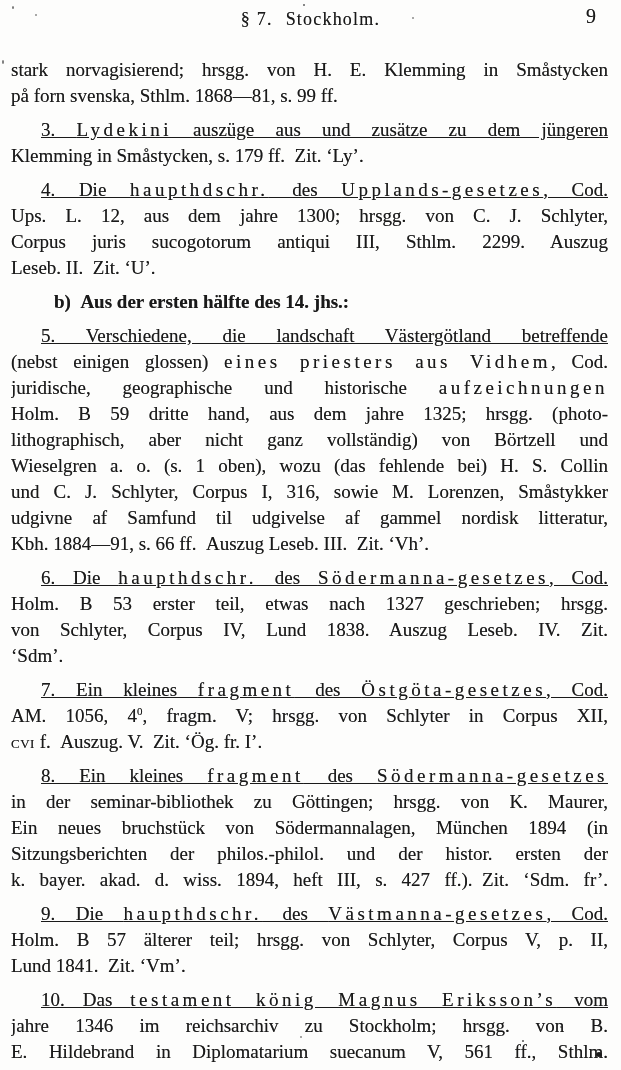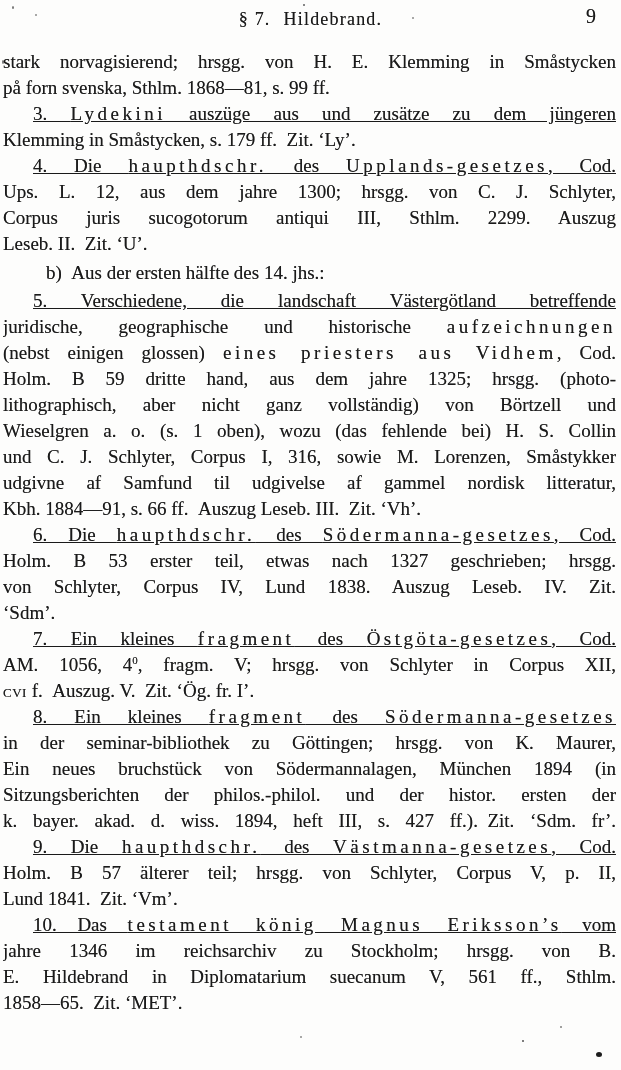--- a/index.html
+++ b/index.html
@@ -13,38 +13,38 @@
     text-shadow:0 0 0.5px rgba(20,20,20,0.55);
   }
   .pagehead{position:relative;height:43px;}
   .headtitle{
     position:absolute;left:0;right:0;top:9px;
     text-align:center;font-size:18px;letter-spacing:1.2px;
   }
   .headtitle .gap{display:inline-block;width:13px;}
   .pagenum{position:absolute;top:5px;right:25px;font-size:20px;}
   .textblock{padding:6px 5px 0 3px;font-size:19px;line-height:26px;}
-  .para{margin:0;}
+  .para{margin:8px;}
   .ln{height:26px;overflow:hidden;}
   .j{text-align:justify;text-align-last:justify;}
   .ind{padding-left:30px;text-decoration:underline;}
   .indb{padding-left:43px;}
-  .bline{margin:3px 0 2px 0;}
+  .bline{margin:3px 0 2px 0;font-weight:bold;}
   .sp{letter-spacing:3.5px;}
   .sc{font-variant:small-caps;letter-spacing:0.5px;}
   .sup{vertical-align:super;font-size:11px;line-height:0;}
   .speck{position:absolute;background:#1c1c1c;border-radius:50%;display:block;}
 </style>
 </head>
 <body>
 
 <div class="page">
 
   <div class="pagehead">
-    <div class="headtitle"><span>§ 7.</span><span class="gap"></span><span>Hildebrand.</span></div>
+    <div class="headtitle"><span>§ 7.</span><span class="gap"></span><span>Stockholm.</span></div>
     <div class="pagenum">9</div>
   </div>
 
   <div class="textblock">
 
     <div class="para">
       <div class="ln j"><span>stark norvagisierend; hrsgg. von H. E. Klemming in Småstycken</span></div>
       <div class="ln"><span>på forn svenska, Sthlm. 1868—81, s. 99 ff.</span></div>
     </div>
 
@@ -59,22 +59,22 @@
       <div class="ln j"><span>Corpus juris sucogotorum antiqui III, Sthlm. 2299. Auszug</span></div>
       <div class="ln"><span>Leseb. II. Zit. ‘U’.</span></div>
     </div>
 
     <div class="para">
       <div class="ln indb bline"><span>b) Aus der ersten hälfte des 14. jhs.:</span></div>
     </div>
 
     <div class="para">
       <div class="ln j ind"><span>5. Verschiedene, die landschaft Västergötland betreffende</span></div>
+      <div class="ln j"><span>(nebst einigen glossen) </span><span class="sp">eines priesters aus Vidhem</span><span>, Cod.</span></div>
       <div class="ln j"><span>juridische, geographische und historische </span><span class="sp">aufzeichnungen</span></div>
-      <div class="ln j"><span>(nebst einigen glossen) </span><span class="sp">eines priesters aus Vidhem</span><span>, Cod.</span></div>
       <div class="ln j"><span>Holm. B 59 dritte hand, aus dem jahre 1325; hrsgg. (photo-</span></div>
       <div class="ln j"><span>lithographisch, aber nicht ganz vollständig) von Börtzell und</span></div>
       <div class="ln j"><span>Wieselgren a. o. (s. 1 oben), wozu (das fehlende bei) H. S. Collin</span></div>
       <div class="ln j"><span>und C. J. Schlyter, Corpus I, 316, sowie M. Lorenzen, Småstykker</span></div>
       <div class="ln j"><span>udgivne af Samfund til udgivelse af gammel nordisk litteratur,</span></div>
       <div class="ln"><span>Kbh. 1884—91, s. 66 ff. Auszug Leseb. III. Zit. ‘Vh’.</span></div>
     </div>
 
     <div class="para">
       <div class="ln j ind"><span>6. Die </span><span class="sp">haupthdschr.</span><span> des </span><span class="sp">Södermanna-gesetzes</span><span>, Cod.</span></div>

